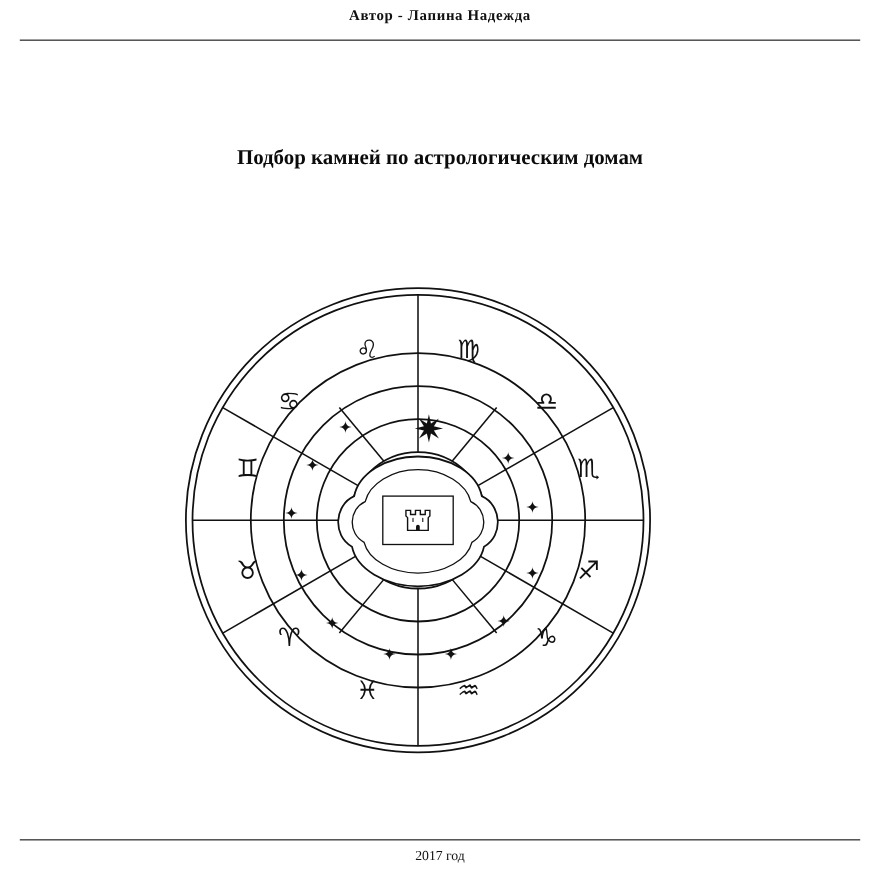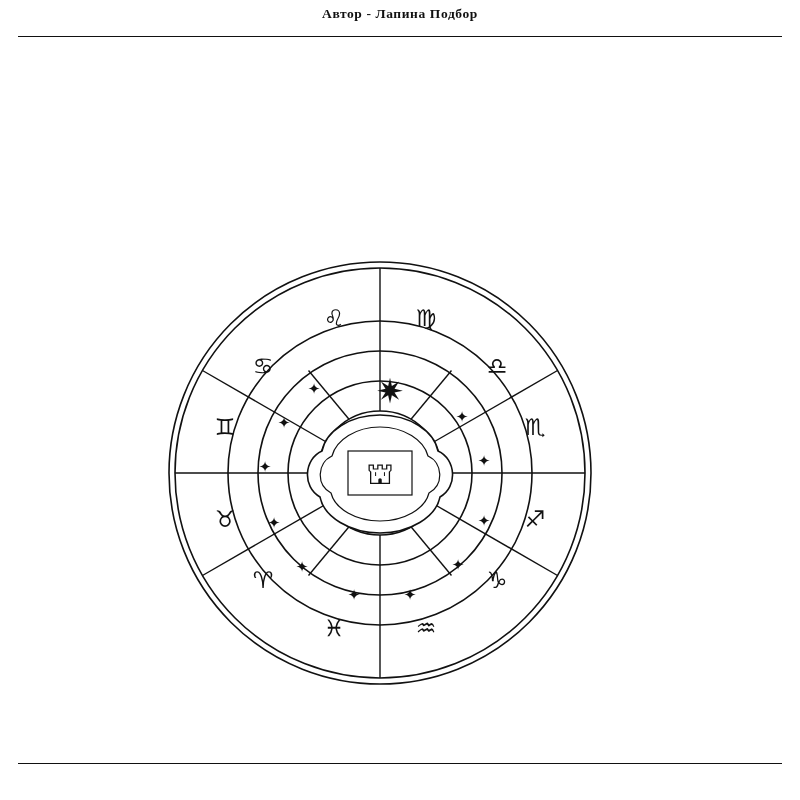--- a/index.html
+++ b/index.html
@@ -109,25 +109,26 @@
     font-family: "DejaVu Sans", sans-serif;
     font-size: 30px;
     fill: #111;
   }
 </style>
 </head>
 <body>
 
 <div class="page">
 
-  <div class="header-author">Автор - Лапина Подбор</div>
+  <div class="header-author">Автор - Лапина Надежда</div>
 
   <div class="header-rule"></div>
 
   <div class="title">
+    <div>Подбор камней по астрологическим домам</div>
   </div>
 
   <div class="wheel-wrap">
     <svg width="436" height="436" viewBox="0 0 436 436" xmlns="http://www.w3.org/2000/svg">
 
       <g fill="none" stroke="#111" stroke-width="1.6">
         <circle cx="218" cy="218" r="211"></circle>
         <circle cx="218" cy="218" r="205"></circle>
         <circle cx="218" cy="218" r="152"></circle>
         <circle cx="218" cy="218" r="122"></circle>
@@ -198,14 +199,15 @@
                  C 174 185, 194 172, 218 172 Z" fill="#ffffff" stroke="#111" stroke-width="1.2"></path>
         <rect x="186" y="196" width="64" height="44" fill="#ffffff" stroke="#111" stroke-width="1.2"></rect>
         <text x="218" y="218" text-anchor="middle" dominant-baseline="central" class="center-glyph">⛫</text>
       </g>
 
     </svg>
   </div>
 
   <div class="footer-rule"></div>
 
+  <div class="footer-year">2017 год</div>
 
 </div>
 
 </body></html>

